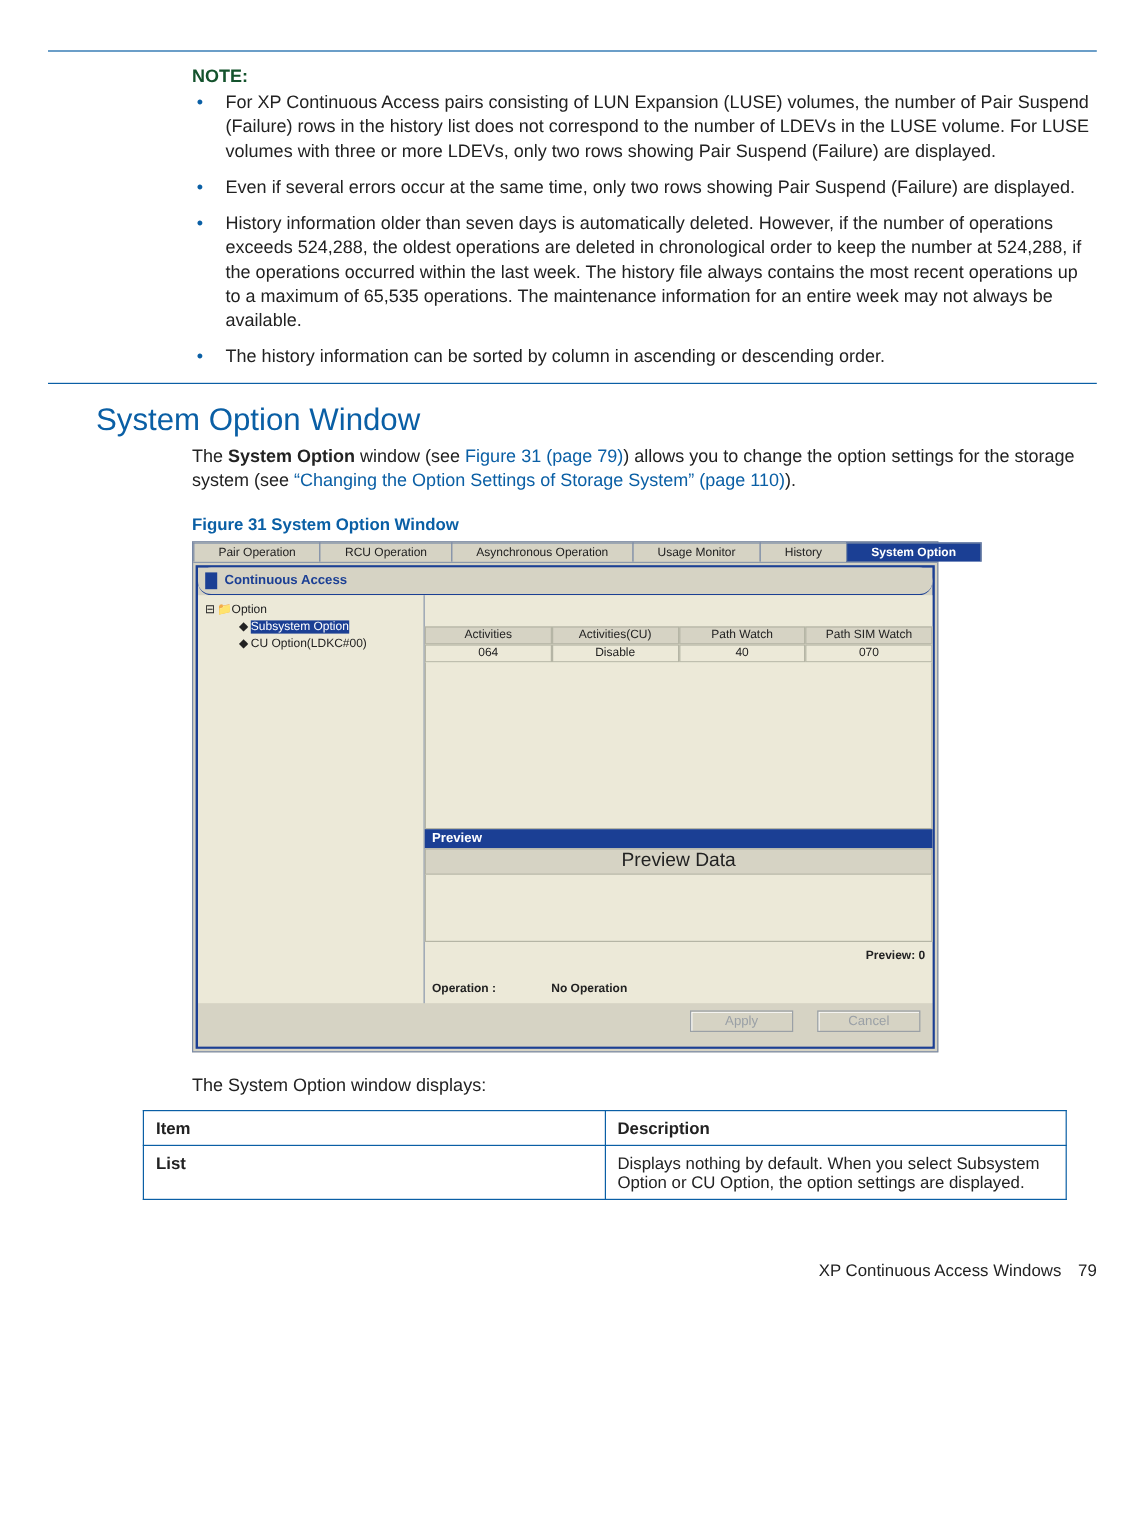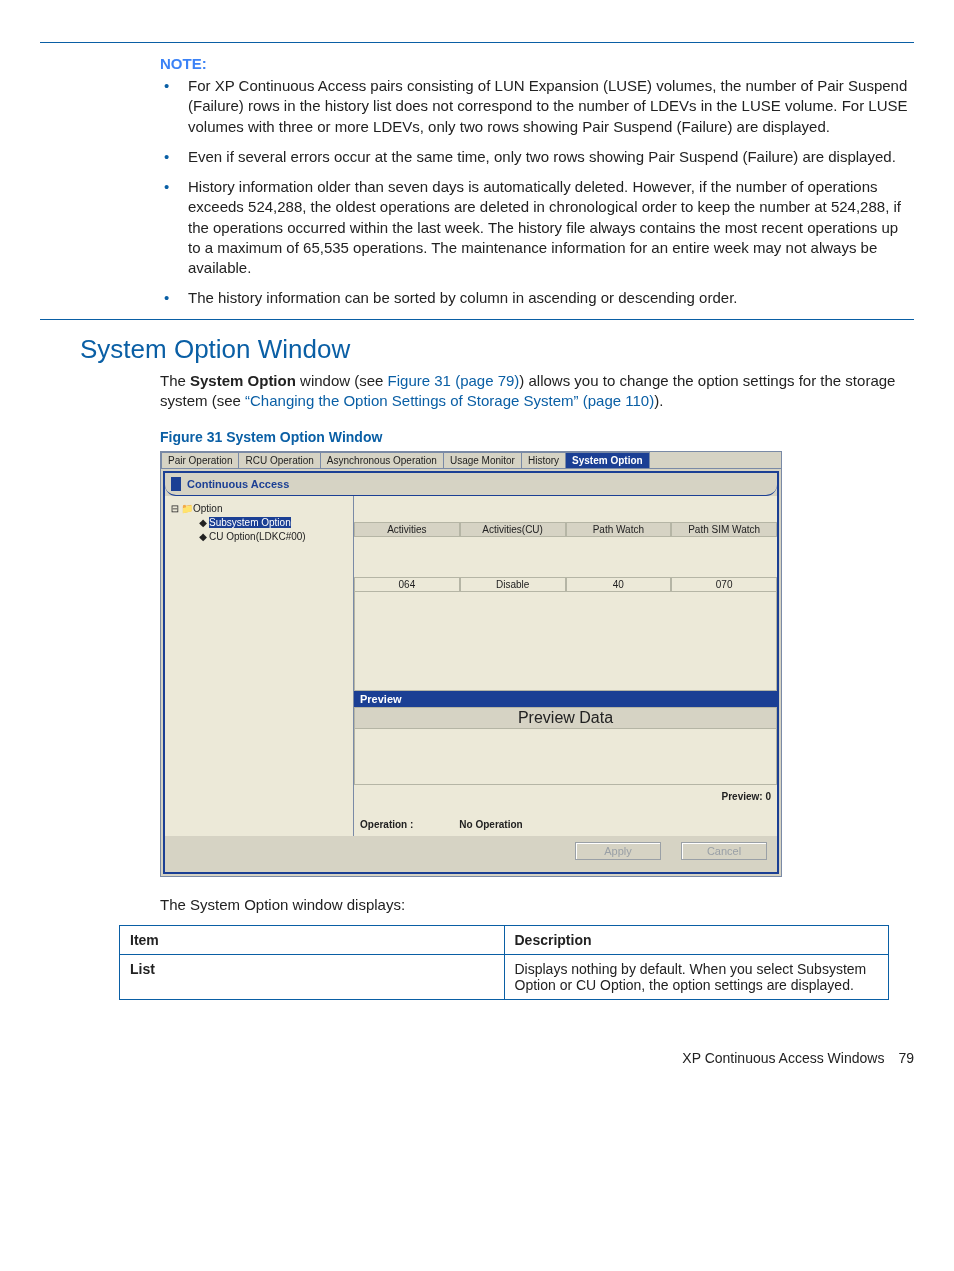--- a/index.html
+++ b/index.html
@@ -16,21 +16,21 @@
   }
   .hr {
     border-top: 1px solid #0a5fa5;
     margin: 2px 0 12px 0;
   }
   .note-block {
     margin-left: 120px;
     margin-right: 0;
   }
   .note-label {
-    color: #3b82f6;
+    color: #14532d;
     font-weight: bold;
     font-size: 15px;
     margin-bottom: 4px;
     margin-top: 12px;
   }
   ul.bullets {
     list-style: none;
     padding: 0;
     margin: 0 0 10px 0;
   }
@@ -78,21 +78,21 @@
     background: #d6d3c4;
     font-family: Tahoma, Arial, sans-serif;
     font-size: 11px;
   }
   .tabbar {
     display: flex;
     background: #d6d3c4;
     border-bottom: 1px solid #7a8aa6;
   }
   .tab {
-    padding: 2px 6px;
+    padding: 2px 20px;
     border: 1px solid #7a8aa6;
     border-bottom: none;
     margin-right: -1px;
     background: #d6d3c4;
     font-size: 10px;
     white-space: nowrap;
   }
   .tab.active {
     background: #1b3f94;
     color: #fff;
@@ -146,21 +146,20 @@
   }
   .list-pane {
     flex: 1;
     display: flex;
     flex-direction: column;
     background: #ece9d8;
   }
   .list-table {
     display: flex;
     flex-direction: column;
-    gap: 40px;
   }
   .list-head-row, .list-val-row {
     display: flex;
     font-size: 10px;
   }
   .list-head-row > div {
     flex: 1;
     border: 1px solid #b5b5a5;
     background: #d6d3c4;
     text-align: center;

